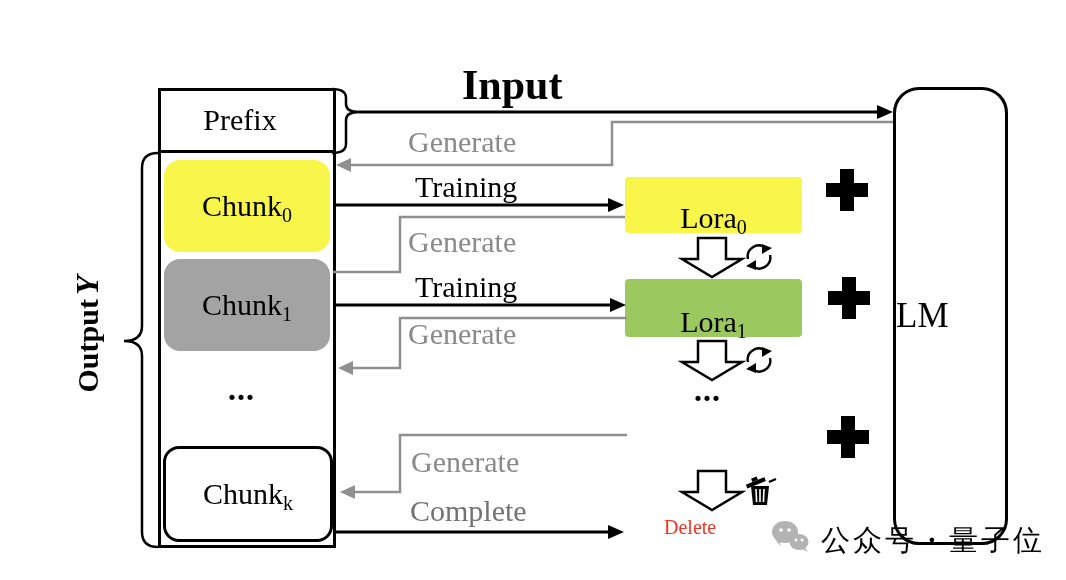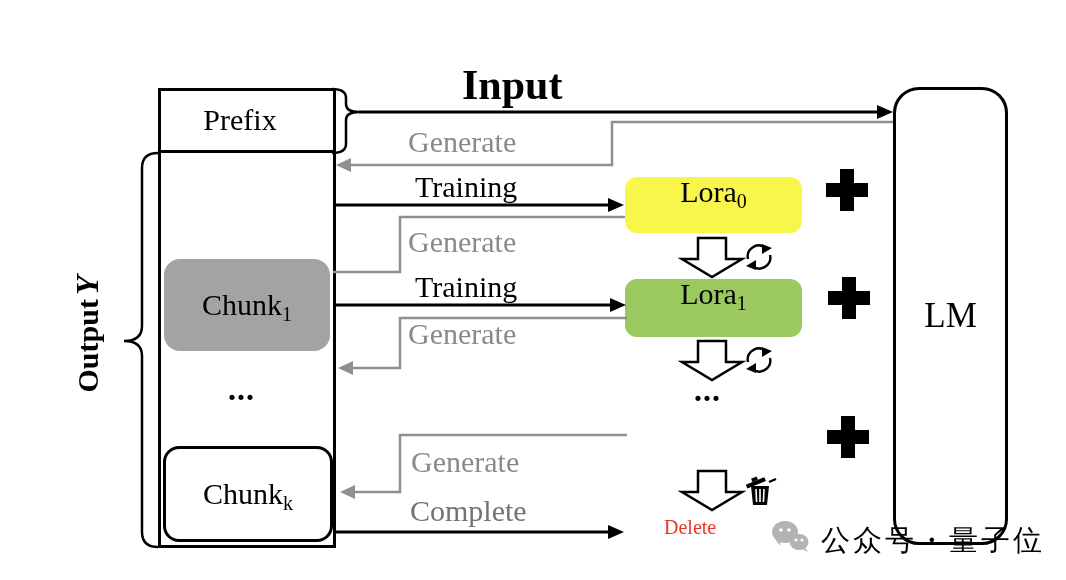--- a/index.html
+++ b/index.html
@@ -16,31 +16,31 @@
   .column{
     position:absolute;left:158px;top:88px;width:178px;height:460px;
     border:3px solid #000;background:#fff;box-sizing:border-box;
   }
   .divider{position:absolute;left:158px;top:150px;width:178px;height:3px;background:#000;}
   .chunk{
     position:absolute;left:164px;width:166px;border-radius:16px;
     display:flex;align-items:center;justify-content:center;box-sizing:border-box;
   }
   .lora{
-    position:absolute;left:625px;width:177px;border-radius:12px;
-    display:flex;align-items:flex-start;justify-content:center;box-sizing:border-box;
+    position:absolute;left:625px;width:177px;border-radius:4px;
+    display:flex;align-items:flex-end;justify-content:center;box-sizing:border-box;
   }
   .prefix-area{
     position:absolute;left:158px;top:88px;width:164px;height:64px;
     display:flex;align-items:center;justify-content:center;
   }
   .lm-box{
     position:absolute;left:893px;top:87px;width:115px;height:458px;
     border:3px solid #000;border-radius:26px;background:#fff;box-sizing:border-box;
-    display:flex;align-items:center;justify-content:center;font-size:35px;
+    display:flex;align-items:center;font-size:35px;
   }
   .ellipsis{position:absolute;font-size:32px;font-weight:bold;letter-spacing:1px;line-height:1;}
   #output-label{
     position:absolute;left:12px;top:316px;width:150px;height:36px;
     transform:rotate(-90deg);transform-origin:center center;
     font-size:30px;text-align:center;white-space:nowrap;line-height:36px;
   }
   #output-label .word{font-weight:bold;}
   #output-label .symbol{font-style:italic;font-weight:bold;font-size:32px;padding-left:4px;}
   #watermark-text{
@@ -54,20 +54,23 @@
 
 <div id="stage">
 
   <div class="column"></div>
   <div class="divider"></div>
 
   <div class="prefix-area">
     <span class="box-label">Prefix</span>
   </div>
 
+  <div class="chunk" style="top: 160px; height: 92px; background: rgb(248, 245, 75);">
+    <span class="box-label"><span>Chunk</span><sub>0</sub></span>
+  </div>
   <div class="chunk" style="top: 259px; height: 92px; background: #a3a3a3;">
     <span class="box-label"><span>Chunk</span><sub>1</sub></span>
   </div>
   <div class="ellipsis" style="left:228px;top:373px;">...</div>
   <div class="chunk" style="left:163px;top:446px;width:170px;height:96px;background:#fff;border:3px solid #000;">
     <span class="box-label"><span>Chunk</span><sub>k</sub></span>
   </div>
 
   <div class="lora" style="top: 177px; height: 56px; background: rgb(248, 245, 75);">
     <span class="box-label"><span>Lora</span><sub>0</sub></span>

